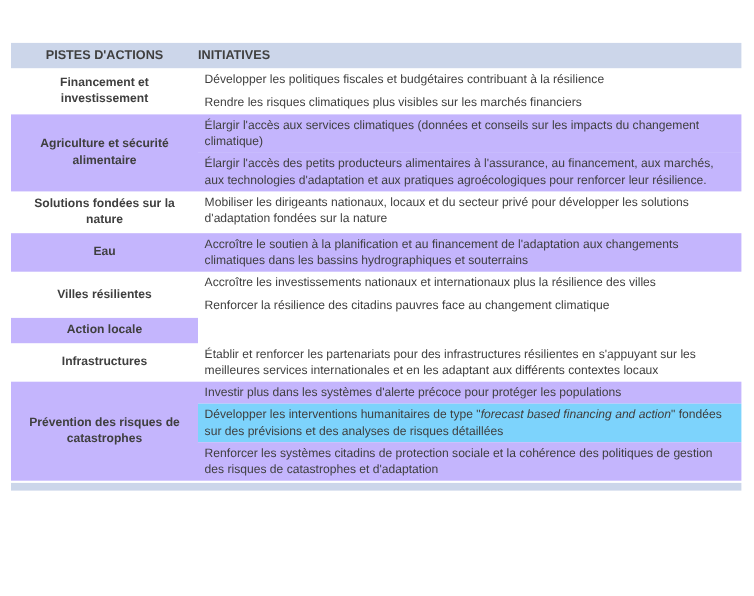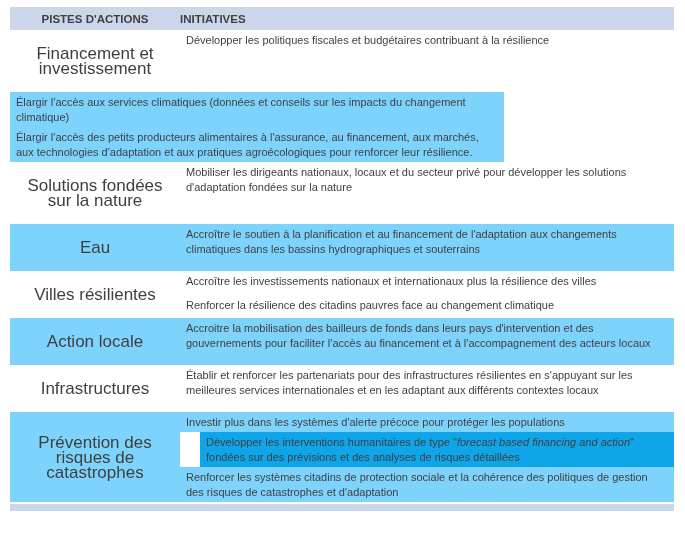--- a/index.html
+++ b/index.html
@@ -18,47 +18,48 @@
     top: 7px;
     width: 664px;
   }
   .header-row {
     display: flex;
     background: #ccd6ea;
     font-weight: bold;
     font-size: 11.5px;
     align-items: center;
     height: 23px;
+    margin-top: 32px;
   }
   .hcell1 { width: 170px; text-align: center; }
   .hcell2 { flex: 1; text-align: left; }
   .block { display: flex; align-items: stretch; }
   .cat-cell {
     width: 170px;
     box-sizing: border-box;
     display: flex;
     align-items: center;
     justify-content: center;
     text-align: center;
-    font-weight: normal;
-    font-size: 17px;
+    font-weight: bold;
+    font-size: 11px;
     line-height: 15px;
-    padding: 16px 10px;
+    padding: 4px 10px;
   }
   .init-col { width: 494px; box-sizing: border-box; display: flex; flex-direction: column; }
   .init-row {
     font-size: 11px;
     line-height: 15px;
     padding: 3px 14px 3px 6px;
     box-sizing: border-box;
     flex: 1;
   }
   .compact .init-row { padding-top: 2.5px; padding-bottom: 2.5px; }
-  .shaded .cat-cell, .shaded .init-row { background: #7dd3fc; }
-  .shaded .init-row.unshaded { background: #0ea5e9; margin-left: 20px; }
+  .shaded .cat-cell, .shaded .init-row { background: #c4b5fd; }
+  .shaded .init-row.unshaded { background: #7dd3fc; }
   .bottom-strip {
     margin-top: 2px;
     height: 7px;
     background: #ccd6ea;
   }
   .italic { font-style: italic; }
 </style>
 </head>
 <body>
 
@@ -66,24 +67,26 @@
 
   <div class="header-row">
     <div class="hcell1">PISTES D'ACTIONS</div>
     <div class="hcell2">INITIATIVES</div>
   </div>
 
   <div class="block">
     <div class="cat-cell">Financement et investissement</div>
     <div class="init-col">
       <div class="init-row">Développer les politiques fiscales et budgétaires contribuant à la résilience</div>
+      <div class="init-row">Rendre les risques climatiques plus visibles sur les marchés financiers</div>
     </div>
   </div>
 
   <div class="block shaded compact">
+    <div class="cat-cell">Agriculture et sécurité alimentaire</div>
     <div class="init-col">
       <div class="init-row">Élargir l'accès aux services climatiques (données et conseils sur les impacts du changement climatique)</div>
       <div class="init-row">Élargir l'accès des petits producteurs alimentaires à l'assurance, au financement, aux marchés, aux technologies d'adaptation et aux pratiques agroécologiques pour renforcer leur résilience.</div>
     </div>
   </div>
 
   <div class="block">
     <div class="cat-cell">Solutions fondées sur la nature</div>
     <div class="init-col">
       <div class="init-row">Mobiliser les dirigeants nationaux, locaux et du secteur privé pour développer les solutions d'adaptation fondées sur la nature</div>
@@ -100,23 +103,20 @@
   <div class="block">
     <div class="cat-cell">Villes résilientes</div>
     <div class="init-col">
       <div class="init-row">Accroître les investissements nationaux et internationaux plus la résilience des villes</div>
       <div class="init-row">Renforcer la résilience des citadins pauvres face au changement climatique</div>
     </div>
   </div>
 
   <div class="block shaded compact">
     <div class="cat-cell">Action locale</div>
-    <div class="init-col">
-      <div class="init-row">Accroitre la mobilisation des bailleurs de fonds dans leurs pays d'intervention et des gouvernements pour faciliter l'accès au financement et à l'accompagnement des acteurs locaux</div>
-    </div>
   </div>
 
   <div class="block compact">
     <div class="cat-cell">Infrastructures</div>
     <div class="init-col">
       <div class="init-row">Établir et renforcer les partenariats pour des infrastructures résilientes en s'appuyant sur les meilleures services internationales et en les adaptant aux différents contextes locaux</div>
     </div>
   </div>
 
   <div class="block shaded compact">

